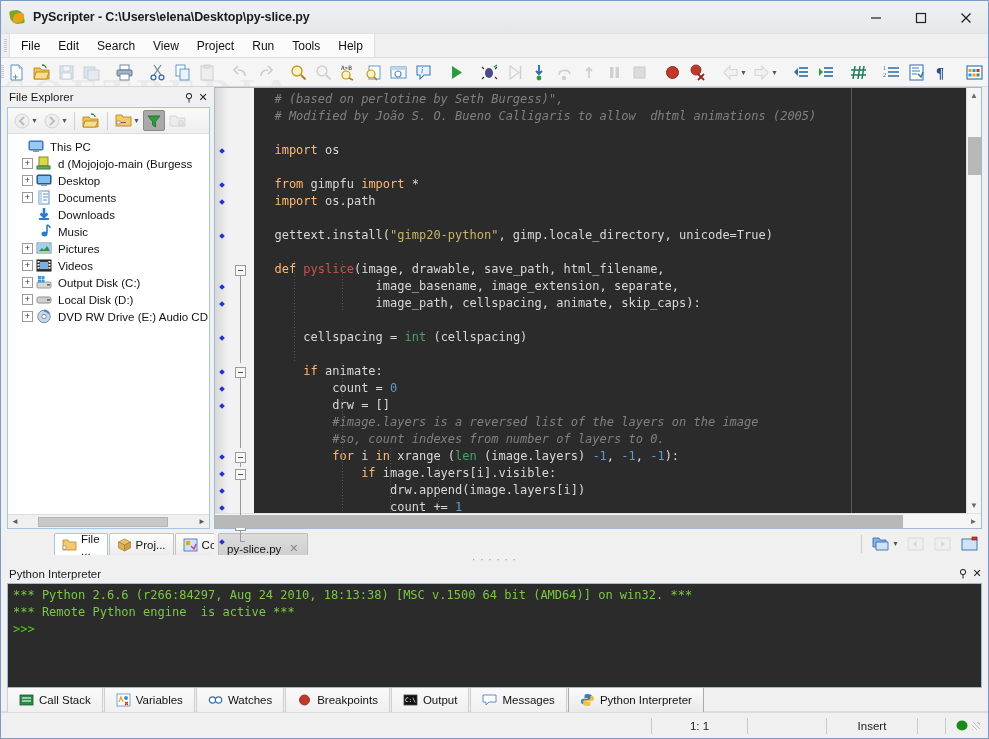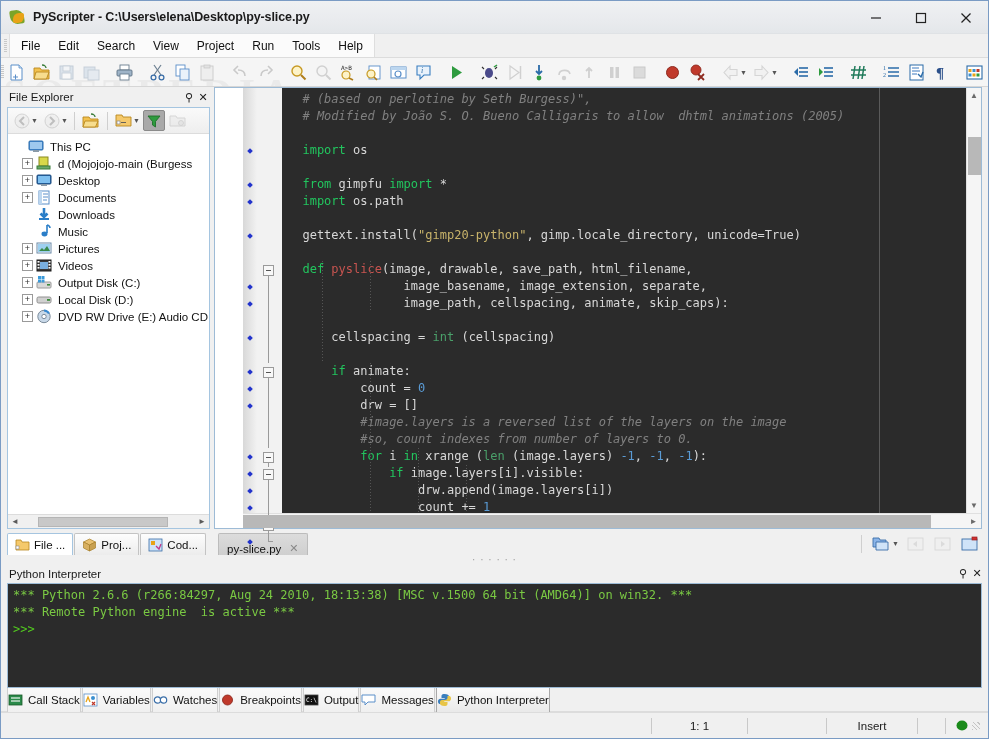--- a/index.html
+++ b/index.html
@@ -142,35 +142,35 @@
   .hscroll-mini {
     height: 14px; flex: 0 0 14px; background:#f0f0f0; border-top:1px solid #dcdcdc;
     display:flex; align-items:center;
   }
   .hscroll-mini .thumb { height: 10px; background:#c8c8c8; border:1px solid #b5b5b5; margin-left: 16px; width: 130px; }
   .hscroll-mini .arrow { width: 14px; text-align:center; font-size:8px; color:#5a5a5a; }
 
   
   .left-tabs {
     height: 26px; flex: 0 0 26px; display: flex; align-items: flex-end;
-    padding-left: 6px; background: #f0f0f0;
+    padding-left: 6px; background: #f0f0f0; margin-left: 47px;
   }
   .ltab {
     height: 22px; display:flex; align-items:center; gap:4px;
     padding: 0 7px; font-size: 11.5px; color:#111;
     border: 1px solid #c3c3c3; border-bottom: none;
     background: linear-gradient(to bottom,#fdfdfd,#ececec);
     margin-right: 1px; border-radius: 2px 2px 0 0;
   }
   .ltab.active { background:#fff; border-color:#a5c5e0; }
 
   
   .editor-wrap {
     margin: 0 6px 0 0; flex: 1 1 auto; display:flex; flex-direction:column;
-    min-height: 0; background:#fff; border:1px solid #9dbbd6;padding-left:28px;
+    min-height: 0; background:#fff; border:1px solid #9dbbd6;
   }
   .editor-inner { flex:1 1 auto; display:flex; min-height:0; }
   .gutter-bm {
     width: 14px; flex: 0 0 14px;
     background: linear-gradient(to right,#d8d8d8,#f2f2f2);
     position: relative;
   }
   .gutter-fold {
     width: 25px; flex: 0 0 25px; background: #f2f2f2; position: relative;
   }
@@ -239,42 +239,42 @@
   }
   .interp-text .prompt { color:#52c91f; }
 
   
   .bottom-tabs {
     height: 24px; flex:0 0 24px; display:flex; align-items:center;
     padding-left: 6px; background:#f0f0f0; gap: 0;
     border-bottom: 1px solid #dcdcdc;
   }
   .btab {
-    height: 32px; display:flex; align-items:center; gap:5px; padding:0 0;
+    height: 32px; display:flex; align-items:center; gap:5px; padding:0 11px;
     font-size:11.5px; color:#111;
     background: linear-gradient(to bottom,#fbfbfb,#eeeeee);
     border:1px solid #cfcfcf; border-bottom:none; border-radius:2px 2px 0 0;
     margin-right:1px;
   }
   .btab.active {
     background: linear-gradient(to bottom,#fdfdfd,#e6e6e6);
     border-color:#a9a9a9; font-weight: normal;
   }
 
   
   .statusbar {
     height: 26px; flex:0 0 26px; display:flex; align-items:center;
     background:#f0f0f0; border-top:1px solid #dcdcdc; font-size:11.5px; color:#1a1a1a;
   }
   .sb-cell { display:flex; align-items:center; justify-content:center; height: 100%; }
   .sb-div { width:1px; height:16px; background:#c9c9c9; }
 
   
   .c-com   { color:#808080; font-style: italic; }
-  .c-kw    { color:#22c55e; }
+  .c-kw    { color:#fdba74; }
   .c-kw2   { color:#4aa06a; }
   .c-str   { color:#c8b36a; }
   .c-fn    { color:#c75450; }
   .c-num   { color:#5a9bd5; }
   .c-txt   { color:#d8d8d8; }
 </style>
 </head>
 <body>
 
 <div id="app">

